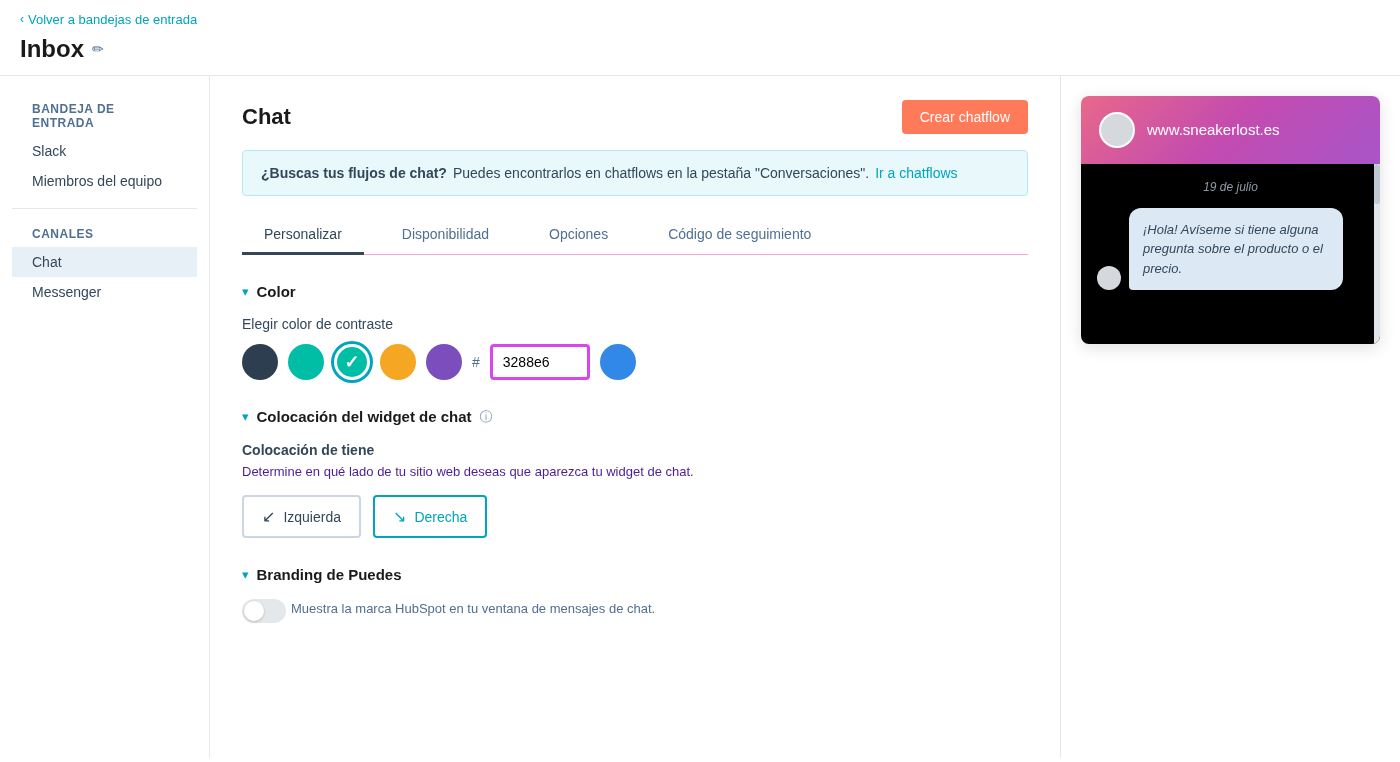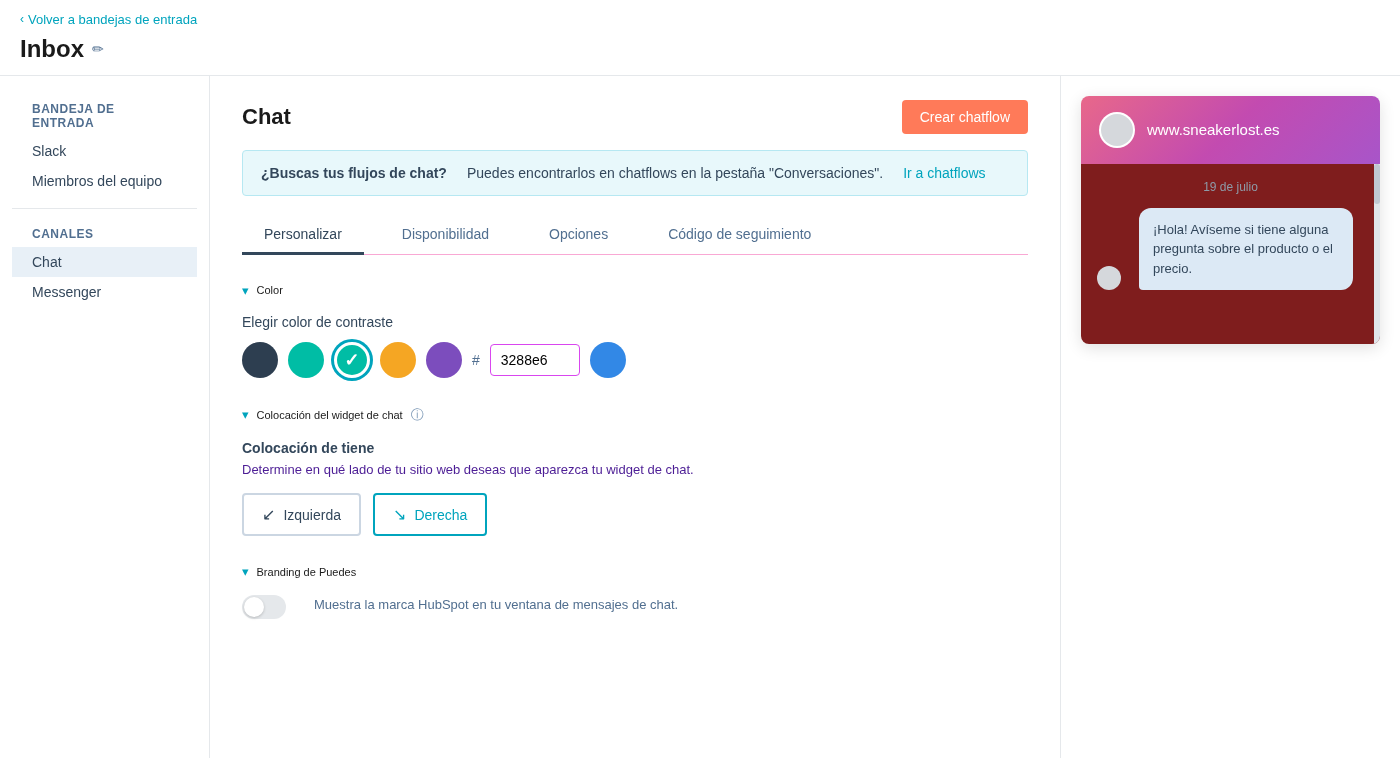--- a/index.html
+++ b/index.html
@@ -25,74 +25,74 @@
     .sidebar-divider { border: none; border-top: 1px solid #e5e8eb; margin: 12px 0; }
 
     
     .content { flex: 1; padding: 24px 32px; }
 
     .content-header { display: flex; justify-content: space-between; align-items: center; margin-bottom: 16px; }
     .content-title { font-size: 22px; font-weight: 600; color: #1a1a1a; }
 
     .create-btn { background: #ff7a59; color: #fff; border: none; border-radius: 4px; padding: 9px 18px; font-size: 14px; font-weight: 500; cursor: pointer; }
 
-    .info-banner { background: #e8f8fb; border: 1px solid #b6e8f2; border-radius: 4px; padding: 14px 18px; margin-bottom: 20px; display: flex; align-items: center; gap: 20px; font-size: 14px; color: #33475b; }
+    .info-banner { background: #e8f8fb; border: 1px solid #b6e8f2; border-radius: 4px; padding: 14px 18px; margin-bottom: 20px; display: flex; align-items: center; gap: 6px; font-size: 14px; color: #33475b; }
     .info-banner strong { font-weight: 600; }
     .info-banner a { color: #00a4bd; cursor: pointer; }
 
     
     .tabs { display: flex; border-bottom: 1px solid #f9a8d4; margin-bottom: 28px; gap: 16px; }
     .tab { padding: 10px 22px; font-size: 14px; color: #516f90; cursor: pointer; border-bottom: 3px solid transparent; margin-bottom: -1px; }
     .tab.active { color: #33475b; border-bottom: 3px solid #33475b; font-weight: 500; }
 
     
     .section { margin-bottom: 28px; }
     .section-header { display: flex; align-items: center; gap: 8px; margin-bottom: 16px; cursor: pointer; }
     .section-toggle { color: #00a4bd; font-size: 13px; }
-    .section-title { font-size: 11px; font-weight: 400; color: #1a1a1a; }
+    .section-title { font-size: 15px; font-weight: 700; color: #1a1a1a; }
 
     
     .color-label { font-size: 14px; font-weight: 500; color: #33475b; margin-bottom: 12px; }
     .color-row { display: flex; align-items: center; gap: 10px; }
     .color-swatch { width: 36px; height: 36px; border-radius: 50%; cursor: pointer; border: 2px solid transparent; }
     .color-swatch.selected { border: 3px solid #fff; box-shadow: 0 0 0 3px #00a4bd; }
     .color-swatch-dark { background: #2d3e50; }
     .color-swatch-teal { background: #00bda5; }
     .color-swatch-check { background: #00bda5; display: flex; align-items: center; justify-content: center; }
     .color-swatch-orange { background: #f5a623; }
     .color-swatch-purple { background: #7c4dbd; }
     .color-hash { font-size: 14px; color: #516f90; }
-    .color-input { border: 1px solid #d946ef; border-radius: 4px; padding: 7px 10px; width: 90px; font-size: 14px; }
+    .color-input { border: 3px solid #d946ef; border-radius: 4px; padding: 7px 10px; width: 100px; font-size: 14px; }
     .color-preview { width: 36px; height: 36px; border-radius: 50%; background: #3288e6; cursor: pointer; }
 
     
     .widget-section-title { font-size: 14px; font-weight: 600; color: #33475b; margin-bottom: 4px; }
     .widget-section-desc { font-size: 13px; color: #4c1d95; margin-bottom: 14px; line-height: 1.5; }
     .placement-row { display: flex; gap: 12px; }
     .placement-btn { display: flex; align-items: center; gap: 8px; padding: 10px 18px; border: 2px solid #cbd6e2; border-radius: 4px; cursor: pointer; font-size: 14px; color: #33475b; background: #fff; }
     .placement-btn.active { border-color: #00a4bd; color: #00a4bd; }
     .placement-icon { font-size: 16px; }
 
     
-    .branding-row { display: flex; align-items: flex-start; gap: 28px; }
+    .branding-row { display: flex; align-items: flex-start; gap: 5px; }
     .toggle-switch { width: 44px; height: 24px; background: #e5e8eb; border-radius: 12px; cursor: pointer; flex-shrink: 0; position: relative; display: flex; align-items: center; }
     .toggle-thumb { width: 20px; height: 20px; background: #fff; border-radius: 50%; position: absolute; left: 2px; box-shadow: 0 1px 3px rgba(0,0,0,0.2); }
     .branding-desc { font-size: 13px; color: #516f90; line-height: 1.5; }
 
     
     .preview-panel { width: 340px; min-width: 340px; border-left: 1px solid #e5e8eb; padding: 0; display: flex; flex-direction: column; }
     .chat-preview { margin: 20px; border-radius: 8px; overflow: hidden; box-shadow: 0 4px 16px rgba(0,0,0,0.12); }
     .chat-header { background: linear-gradient(135deg, #e8688a 0%, #c34bb0 50%, #a855c9 100%); padding: 16px 18px; display: flex; align-items: center; gap: 12px; }
     .chat-avatar { width: 36px; height: 36px; border-radius: 50%; background: #fff; display: flex; align-items: center; justify-content: center; overflow: hidden; }
     .chat-avatar-inner { width: 32px; height: 32px; border-radius: 50%; background: #d5d8dc; }
     .chat-domain { color: #fff; font-size: 15px; font-weight: 500; }
-    .chat-body { background: #7f1d1d; padding: 16px; min-height: 180px; }
+    .chat-body { background: #000000; padding: 16px; min-height: 180px; font-style: italic; }
     .chat-date { text-align: center; font-size: 12px; color: #8e9ba8; margin-bottom: 14px; }
     .chat-message { background: #dce9f5; border-radius: 12px 12px 12px 4px; padding: 12px 14px; font-size: 13px; color: #33475b; max-width: 80%; line-height: 1.5; position: relative; }
-    .chat-msg-row { display: flex; gap: 18px; align-items: flex-end; }
+    .chat-msg-row { display: flex; gap: 8px; align-items: flex-end; }
     .chat-msg-avatar { width: 24px; height: 24px; border-radius: 50%; background: #d5d8dc; flex-shrink: 0; }
     .scrollbar-track { position: absolute; right: 0; top: 0; bottom: 0; width: 6px; background: #e0e5ea; }
     .scrollbar-thumb { width: 6px; height: 40px; background: #c0c8d2; border-radius: 3px; }
   </style>
 </head>
 <body>
 
 <div class="top-bar">
   <span class="back-link">
     <span class="back-arrow">‹</span>

